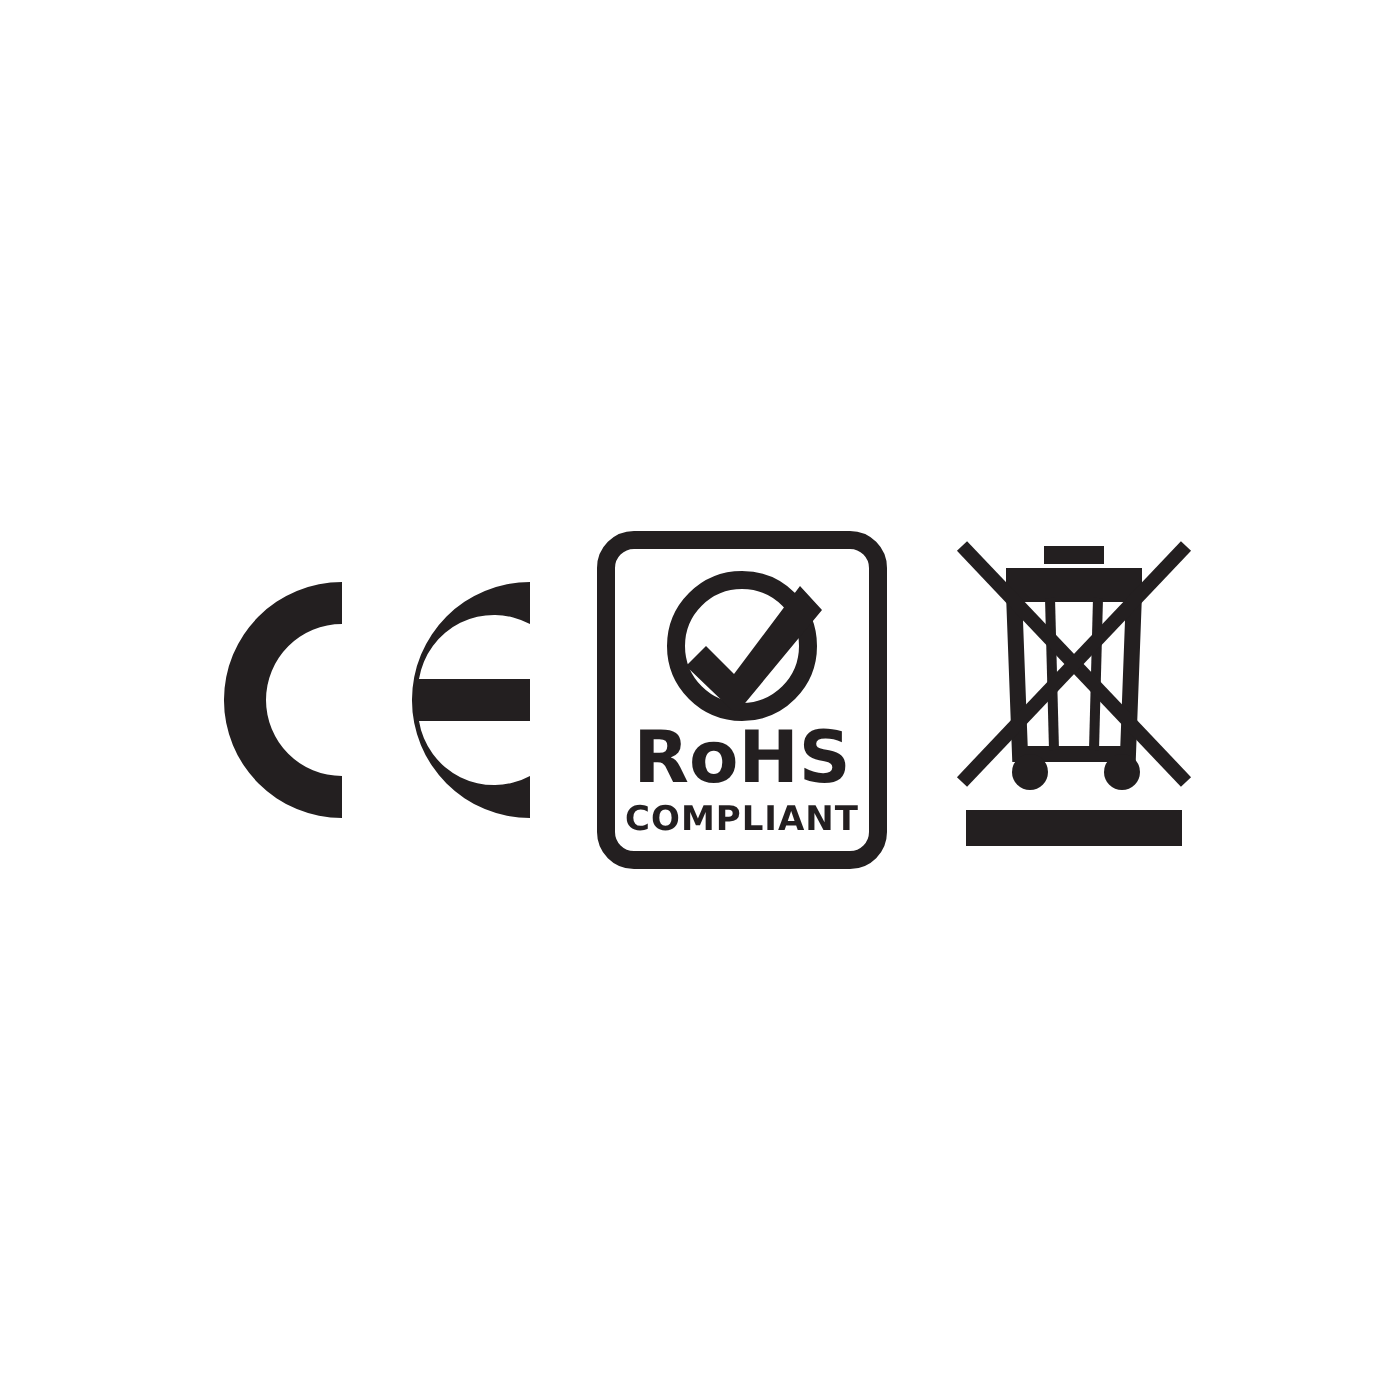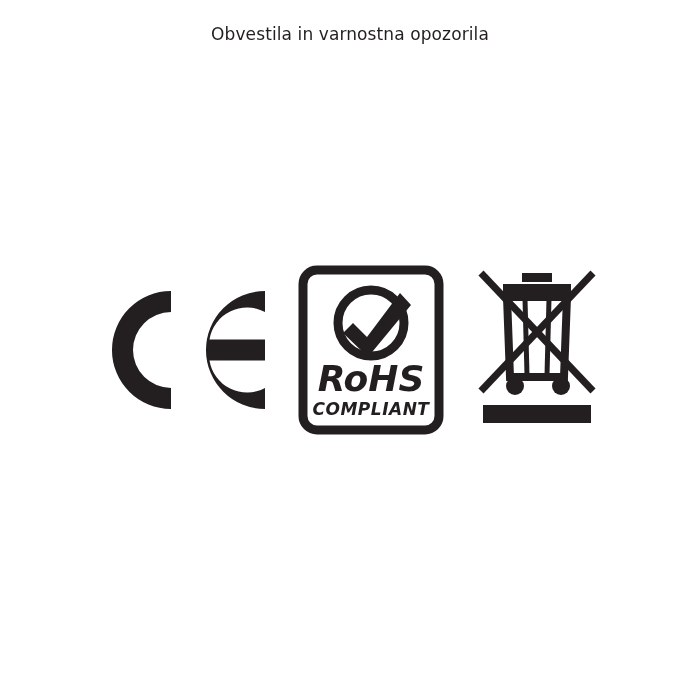--- a/index.html
+++ b/index.html
@@ -48,32 +48,31 @@
     display: flex;
     align-items: center;
     justify-content: center;
   }
 
   .mark svg {
     display: block;
   }
 
   .mark-ce { width: 170px; height: 150px; }
-  .mark-rohs { width: 148px; height: 137px; font-style: italic; }
+  .mark-rohs { width: 148px; height: 137px; }
   .mark-weee { width: 128px; height: 170px; }
 
   .fill-dark { fill: #231f20; }
   .stroke-dark { stroke: #231f20; fill: none; }
 </style>
 </head>
 <body>
 
 <div class="page">
 
-  <div class="page-title">Obvestila in varnostna opozorila</div>
 
   <div class="marks-row">
 
     <div class="mark mark-ce">
       <span>
         <svg viewBox="0 0 170 150" width="170" height="150" aria-hidden="true">
 
           <path class="fill-dark" d="M72 16
             A59 59 0 1 0 72 134
             L72 113

